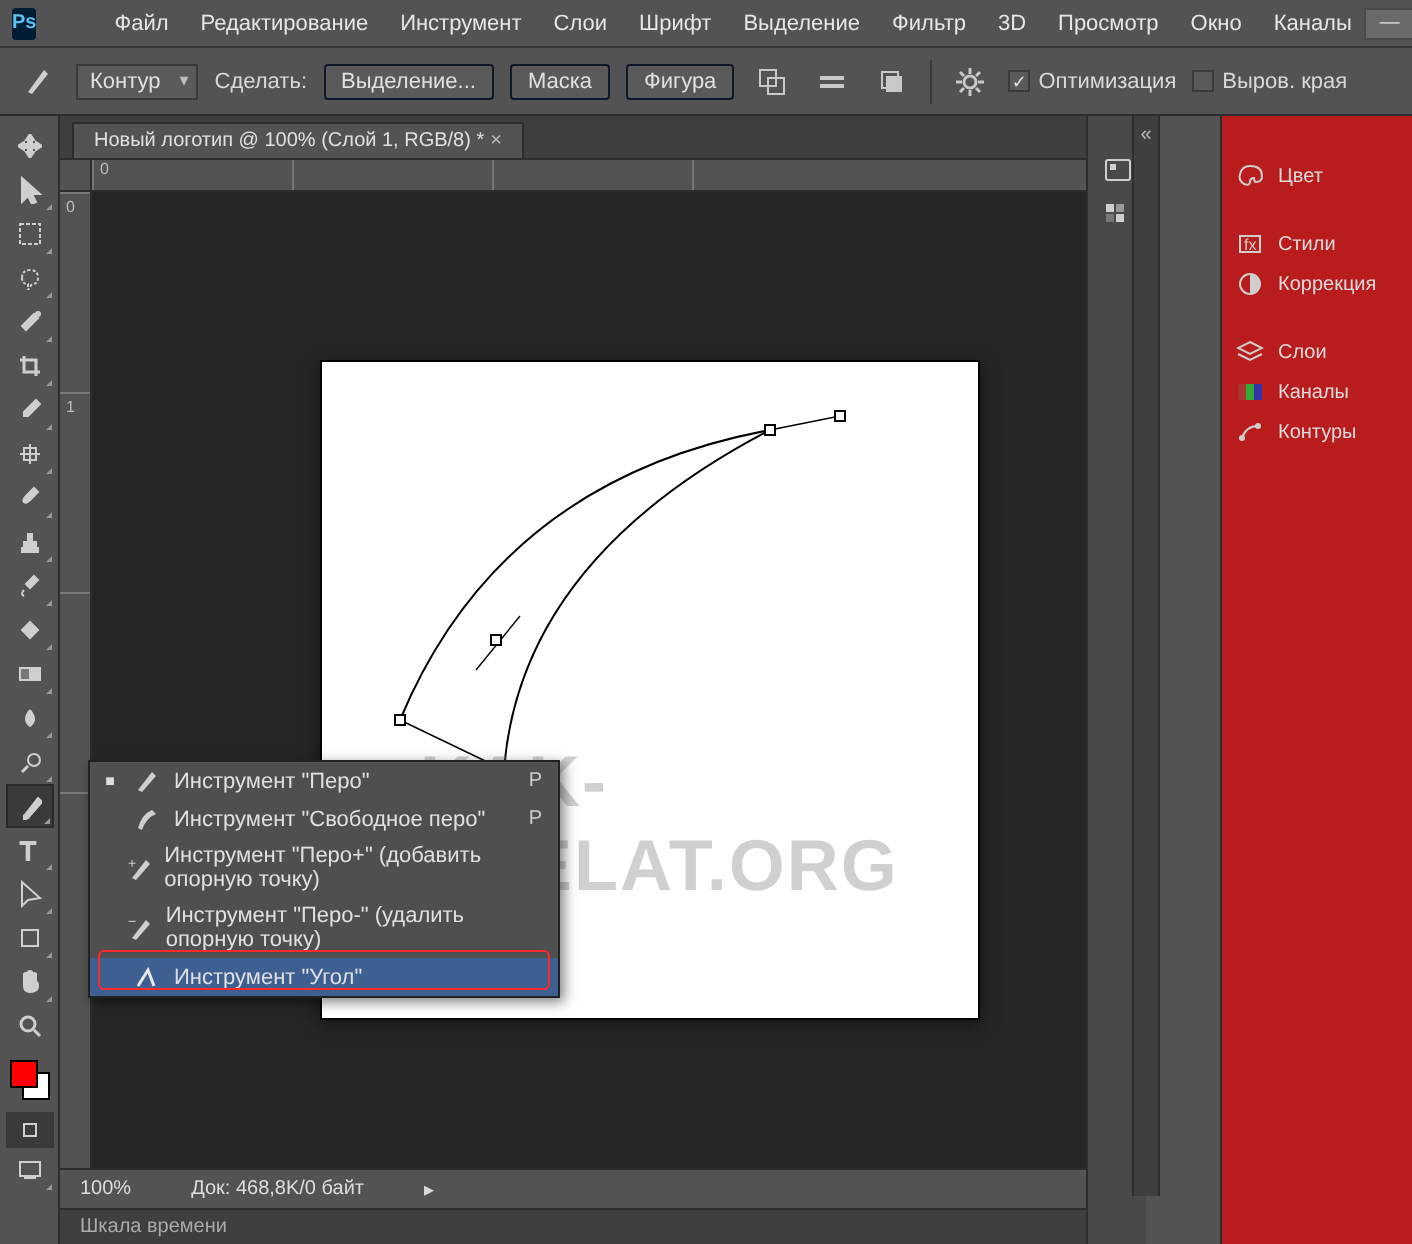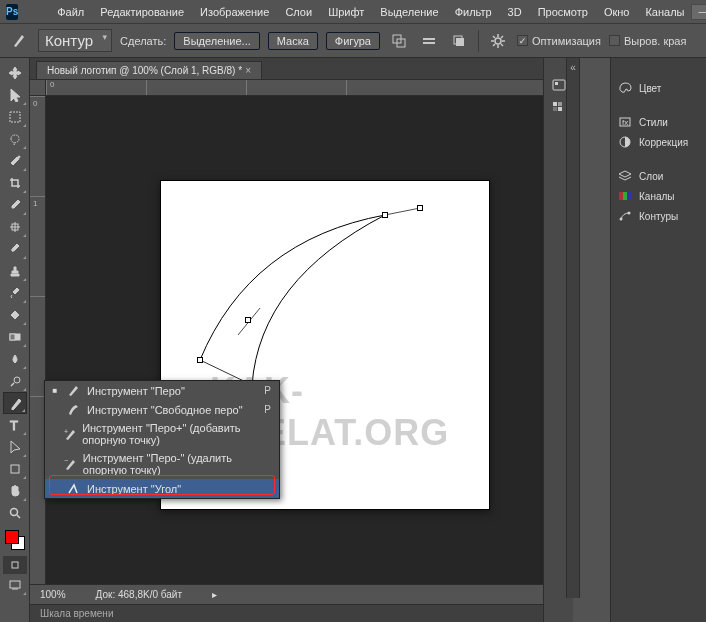--- a/index.html
+++ b/index.html
@@ -10,21 +10,21 @@
   .ps-logo { width: 18px; height: 16px; background: #001d33; color: #5bc3f5; font-size: 10px; font-weight: bold; display: flex; align-items: center; justify-content: center; margin: 0 6px 0 6px; border-radius: 2px; }
   .menubar { display: flex; gap: 4px; flex: 1; margin-left: 27px; }
   .menu-item { color: #e6e6e6; font-size: 11px; padding: 3px 6px; cursor: default; }
   .win-controls { display: flex; gap: 4px; margin-right: 6px; }
   .win-btn { width: 26px; height: 16px; background: #6a6a6a; display: flex; align-items: center; justify-content: center; color: #ddd; font-size: 10px; border: 1px solid #4a4a4a; }
 
   
   .optionsbar { height: 34px; background: #535353; display: flex; align-items: center; padding: 0 8px; gap: 8px; border-bottom: 1px solid #2d2d2d; }
   .tool-preset { width: 22px; height: 22px; display: flex; align-items: center; justify-content: center; }
   .opt-label { color: #d9d9d9; font-size: 11px; }
-  .opt-dd { background: #5a5a5a; border: 1px solid #3a3a3a; color: #e0e0e0; font-size: 15px; padding: 2px 18px 2px 6px; position: relative; }
+  .opt-dd { background: #5a5a5a; border: 1px solid #3a3a3a; color: #e0e0e0; font-size: 11px; padding: 2px 18px 2px 6px; position: relative; }
   .opt-dd::after { content: "▾"; position: absolute; right: 4px; top: 2px; font-size: 9px; color: #bbb; }
   .opt-btn { background: #5a5a5a; border: 1px solid #0f172a; color: #e0e0e0; font-size: 11px; padding: 2px 8px; border-radius: 2px; }
   .opt-iconbtn { width: 22px; height: 22px; background: transparent; display: flex; align-items: center; justify-content: center; border-radius: 2px; }
   .opt-check { display: flex; align-items: center; gap: 4px; color: #d9d9d9; font-size: 11px; }
   .opt-checkbox { width: 11px; height: 11px; background: #5a5a5a; border: 1px solid #3a3a3a; display: inline-flex; align-items: center; justify-content: center; font-size: 9px; color: #e0e0e0; }
   .opt-sep { width: 1px; height: 22px; background: #3a3a3a; }
   .gear-icon svg, .opt-iconbtn svg { fill: #c8c8c8; }
 
   
   .main { display: flex; height: calc(622px - 24px - 34px); }
@@ -55,21 +55,21 @@
   .ruler-corner { position: absolute; left: 0; top: 0; width: 16px; height: 16px; background: #535353; border-right: 1px solid #2d2d2d; border-bottom: 1px solid #2d2d2d; }
   .canvas { position: absolute; left: 130px; top: 100px; width: 330px; height: 330px; background: #fff; box-shadow: 0 0 0 1px #000 inset, 0 2px 8px rgba(0,0,0,.5); }
   .canvas svg { position: absolute; left: 0; top: 0; }
   .anchor { width: 6px; height: 6px; background: #fff; border: 1px solid #000; position: absolute; transform: translate(-3px,-3px); }
   .watermark { position: absolute; left: 50px; top: 190px; font-size: 36px; font-weight: 700; color: rgba(120,120,120,.35); letter-spacing: 1px; pointer-events: none; }
 
   .statusbar { height: 20px; background: #535353; border-top: 1px solid #2d2d2d; display: flex; align-items: center; font-size: 10px; color: #ddd; padding: 0 10px; gap: 30px; }
   .timeline { height: 18px; background: #3f3f3f; border-top: 1px solid #2d2d2d; display: flex; align-items: center; font-size: 10px; color: #aaa; padding: 0 10px; }
 
   
-  .dock { width: 96px; background: #404040; border-left: 1px solid #2d2d2d; display: flex; flex-direction: column; padding-top: 20px; margin-left: 37px; }
+  .dock { width: 96px; background: #b91c1c; border-left: 1px solid #2d2d2d; display: flex; flex-direction: column; padding-top: 20px; margin-left: 37px; }
   .iconcol { width: 30px; background: #494949; border-left: 1px solid #2d2d2d; display: flex; flex-direction: column; align-items: center; padding-top: 20px; gap: 8px; }
   .rightwrap { display: flex; }
   .panel-group { margin-bottom: 14px; }
   .panel-item { display: flex; align-items: center; gap: 6px; padding: 3px 6px; color: #ddd; font-size: 10px; }
   .panel-icon { width: 16px; height: 14px; display: flex; align-items: center; justify-content: center; }
   .collapse-bar { position: absolute; right: 126px; top: 58px; width: 14px; height: 540px; background: #3f3f3f; border-left: 1px solid #2d2d2d; border-right: 1px solid #2d2d2d; }
   .collapse-bar .arrow { color: #bbb; font-size: 10px; text-align: center; padding-top: 4px; }
 
   
   .flyout { position: absolute; left: 44px; top: 380px; width: 236px; background: #4f4f4f; border: 1px solid #222; box-shadow: 2px 2px 6px rgba(0,0,0,.5); z-index: 50; }
@@ -82,21 +82,21 @@
 
 </style>
 </head>
 <body>
 
 <div class="titlebar">
   <div class="ps-logo">Ps</div>
   <div class="menubar">
     <div class="menu-item">Файл</div>
     <div class="menu-item">Редактирование</div>
-    <div class="menu-item">Изображение</div>
+    <div class="menu-item">Инструмент</div>
     <div class="menu-item">Слои</div>
     <div class="menu-item">Шрифт</div>
     <div class="menu-item">Выделение</div>
     <div class="menu-item">Фильтр</div>
     <div class="menu-item">3D</div>
     <div class="menu-item">Просмотр</div>
     <div class="menu-item">Окно</div>
     <div class="menu-item">Каналы</div>
   </div>
   <div class="win-controls">

